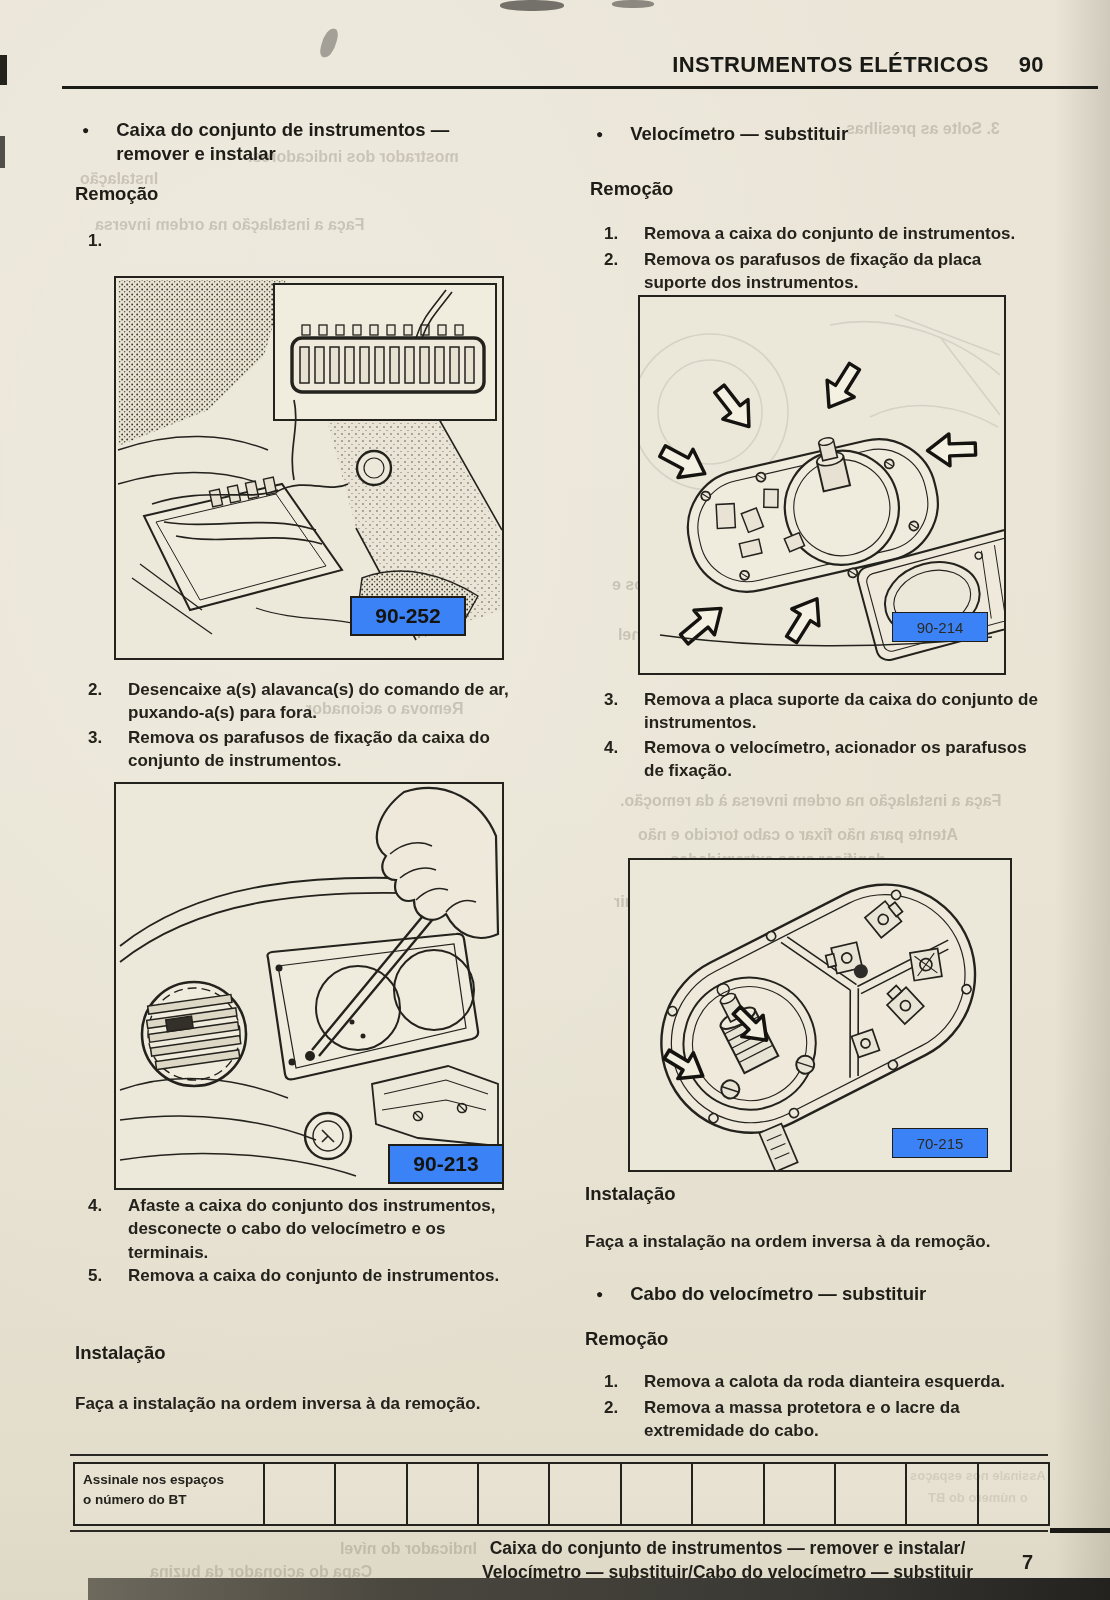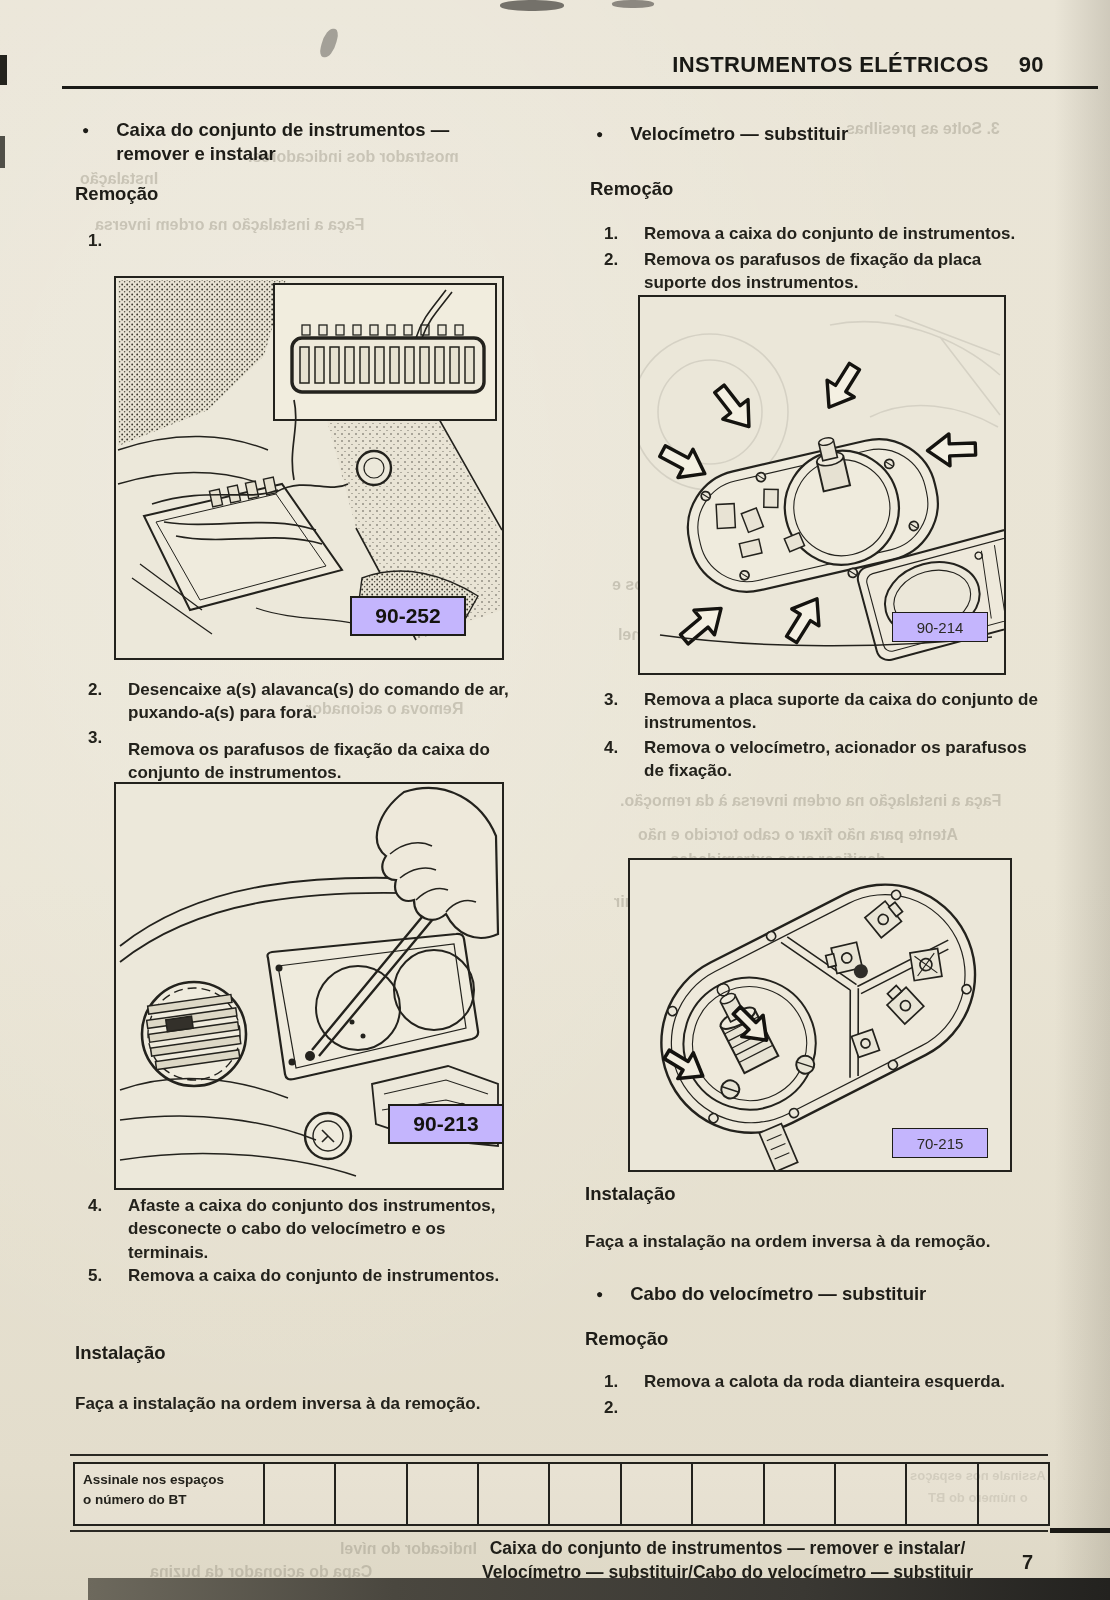--- a/index.html
+++ b/index.html
@@ -18,21 +18,21 @@
   
   .bh{position:absolute;display:flex;gap:27px;font-weight:700;font-size:18.5px;line-height:1.32;color:#1d1c17;}
   .bh .dot{font-size:12px;margin-top:5px;}
   .h{position:absolute;font-weight:700;font-size:18.5px;color:#1d1c17;}
   .step{position:absolute;display:flex;font-size:17px;font-weight:600;line-height:1.38;color:#23221c;}
   .step .num{width:40px;flex:none;font-weight:600;}
   .plain{position:absolute;font-size:17px;font-weight:600;line-height:1.38;color:#23221c;}
   
   .fig{position:absolute;border:2.5px solid #23221d;background:#ece8da;}
   .fig svg{display:block;}
-  .figlabel{position:absolute;background:#c4b5fd;border:2.5px solid #1e1d18;
+  .figlabel{position:absolute;background:#3b82f6;border:2.5px solid #1e1d18;
             font-weight:700;font-size:21px;display:flex;align-items:center;justify-content:center;color:#14130f;}
   .figlabel.small{border-width:1.5px;font-weight:400;font-size:15px;color:#2b2a24;}
   
   .ghost{position:absolute;transform:scaleX(-1);color:#8f8a7a;opacity:.38;font-weight:700;
          font-size:16px;white-space:nowrap;}
   .ghost.sm{font-size:13px;}
   
   .btwrap{position:absolute;left:73px;top:1462px;width:973px;height:60px;display:flex;
           border:2px solid #23221d;background:rgba(240,236,224,0.35);}
   .btlabel{width:172px;flex:none;border-right:2px solid #23221d;padding:6px 8px 0 8px;
@@ -161,21 +161,21 @@
     </svg>
     <div class="figlabel" style="left:234px;top:318px;width:112px;height:36px;">90-252</div>
   </div>
 
   <div class="step" style="left:88px;top:678px;width:430px;">
     <span class="num">2.</span>
     <span class="txt" style="width:385px;">Desencaixe a(s) alavanca(s) do comando de ar, puxando-a(s) para fora.</span>
   </div>
   <div class="step" style="left:88px;top:726px;width:430px;">
     <span class="num">3.</span>
-    <span class="txt" style="width:385px;margin-top:12px;">Remova os parafusos de fixação da caixa do conjunto de instrumentos.</span>
+    <span class="txt" style="width:385px;">Remova os parafusos de fixação da caixa do conjunto de instrumentos.</span>
   </div>
 
   <div class="fig" style="left:114px;top:782px;width:386px;height:404px;">
     <svg width="386" height="404" viewBox="0 0 386 404">
       <path class="sketch" d="M4,162 C80,102 190,82 382,100 M4,178 C80,118 190,98 382,114" stroke-width="1.8"></path>
 
       <g transform="translate(78,250)">
         <circle r="52" fill="#efebdd" stroke="#23221d" stroke-width="2.6"></circle>
         <circle r="46" fill="none" stroke="#23221d" stroke-width="1.4" stroke-dasharray="9 5"></circle>
         <g transform="rotate(-8)" stroke="#23221d" stroke-width="1.5" fill="#ddd8c6">
@@ -209,21 +209,21 @@
       <circle cx="212" cy="352" r="15" fill="none" stroke="#23221d" stroke-width="1.4"></circle>
       <path class="sketch" d="M206,346 L218,358 M206,358 L212,352" stroke-width="1.6"></path>
 
       <path class="sketch" d="M4,306 C60,286 120,294 172,314 M4,336 C80,326 150,336 200,356 M4,376 C90,362 180,372 240,392" stroke-width="1.5"></path>
       <path d="M256,300 L332,282 L382,300 L382,362 L302,354 L260,340 Z" fill="#ece8da" stroke="#23221d" stroke-width="1.8"></path>
       <path class="sketch" d="M268,310 L330,296 L372,310 M266,326 L330,316 L370,326" stroke-width="1.1"></path>
       <circle cx="302" cy="332" r="4.5" fill="none" stroke="#23221d" stroke-width="1.6"></circle>
       <circle cx="346" cy="324" r="4.5" fill="none" stroke="#23221d" stroke-width="1.6"></circle>
       <path class="sketch" d="M298,328 L306,336 M342,320 L350,328" stroke-width="1.2"></path>
     </svg>
-    <div class="figlabel" style="left:272px;top:320px;width:112px;height:36px;">90-213</div>
+    <div class="figlabel" style="left:272px;top:360px;width:112px;height:36px;">90-213</div>
   </div>
 
   <div class="step" style="left:88px;top:1194px;width:445px;">
     <span class="num">4.</span>
     <span class="txt" style="width:400px;">Afaste a caixa do conjunto dos instrumentos, desconecte o cabo do velocímetro e os terminais.</span>
   </div>
   <div class="step" style="left:88px;top:1264px;width:445px;">
     <span class="num">5.</span>
     <span class="txt" style="width:400px;">Remova a caixa do conjunto de instrumentos.</span>
   </div>
@@ -395,20 +395,21 @@
     <span>Cabo do velocímetro — substituir</span>
   </div>
   <div class="h" style="left:585px;top:1328px;">Remoção</div>
 
   <div class="step" style="left:604px;top:1370px;width:440px;">
     <span class="num">1.</span>
     <span class="txt" style="width:395px;">Remova a calota da roda dianteira esquerda.</span>
   </div>
   <div class="step" style="left:604px;top:1396px;width:440px;">
     <span class="num">2.</span>
+    <span class="txt" style="width:395px;">Remova a massa protetora e o lacre da extremidade do cabo.</span>
   </div>
 
   <div class="thinrule" style="left:70px;top:1454px;width:978px;"></div>
   <div class="btwrap">
     <div class="btlabel">
       <div>Assinale nos espaços</div>
       <div>o número do BT</div>
     </div>
     <div class="btcell"></div>
     <div class="btcell"></div>

